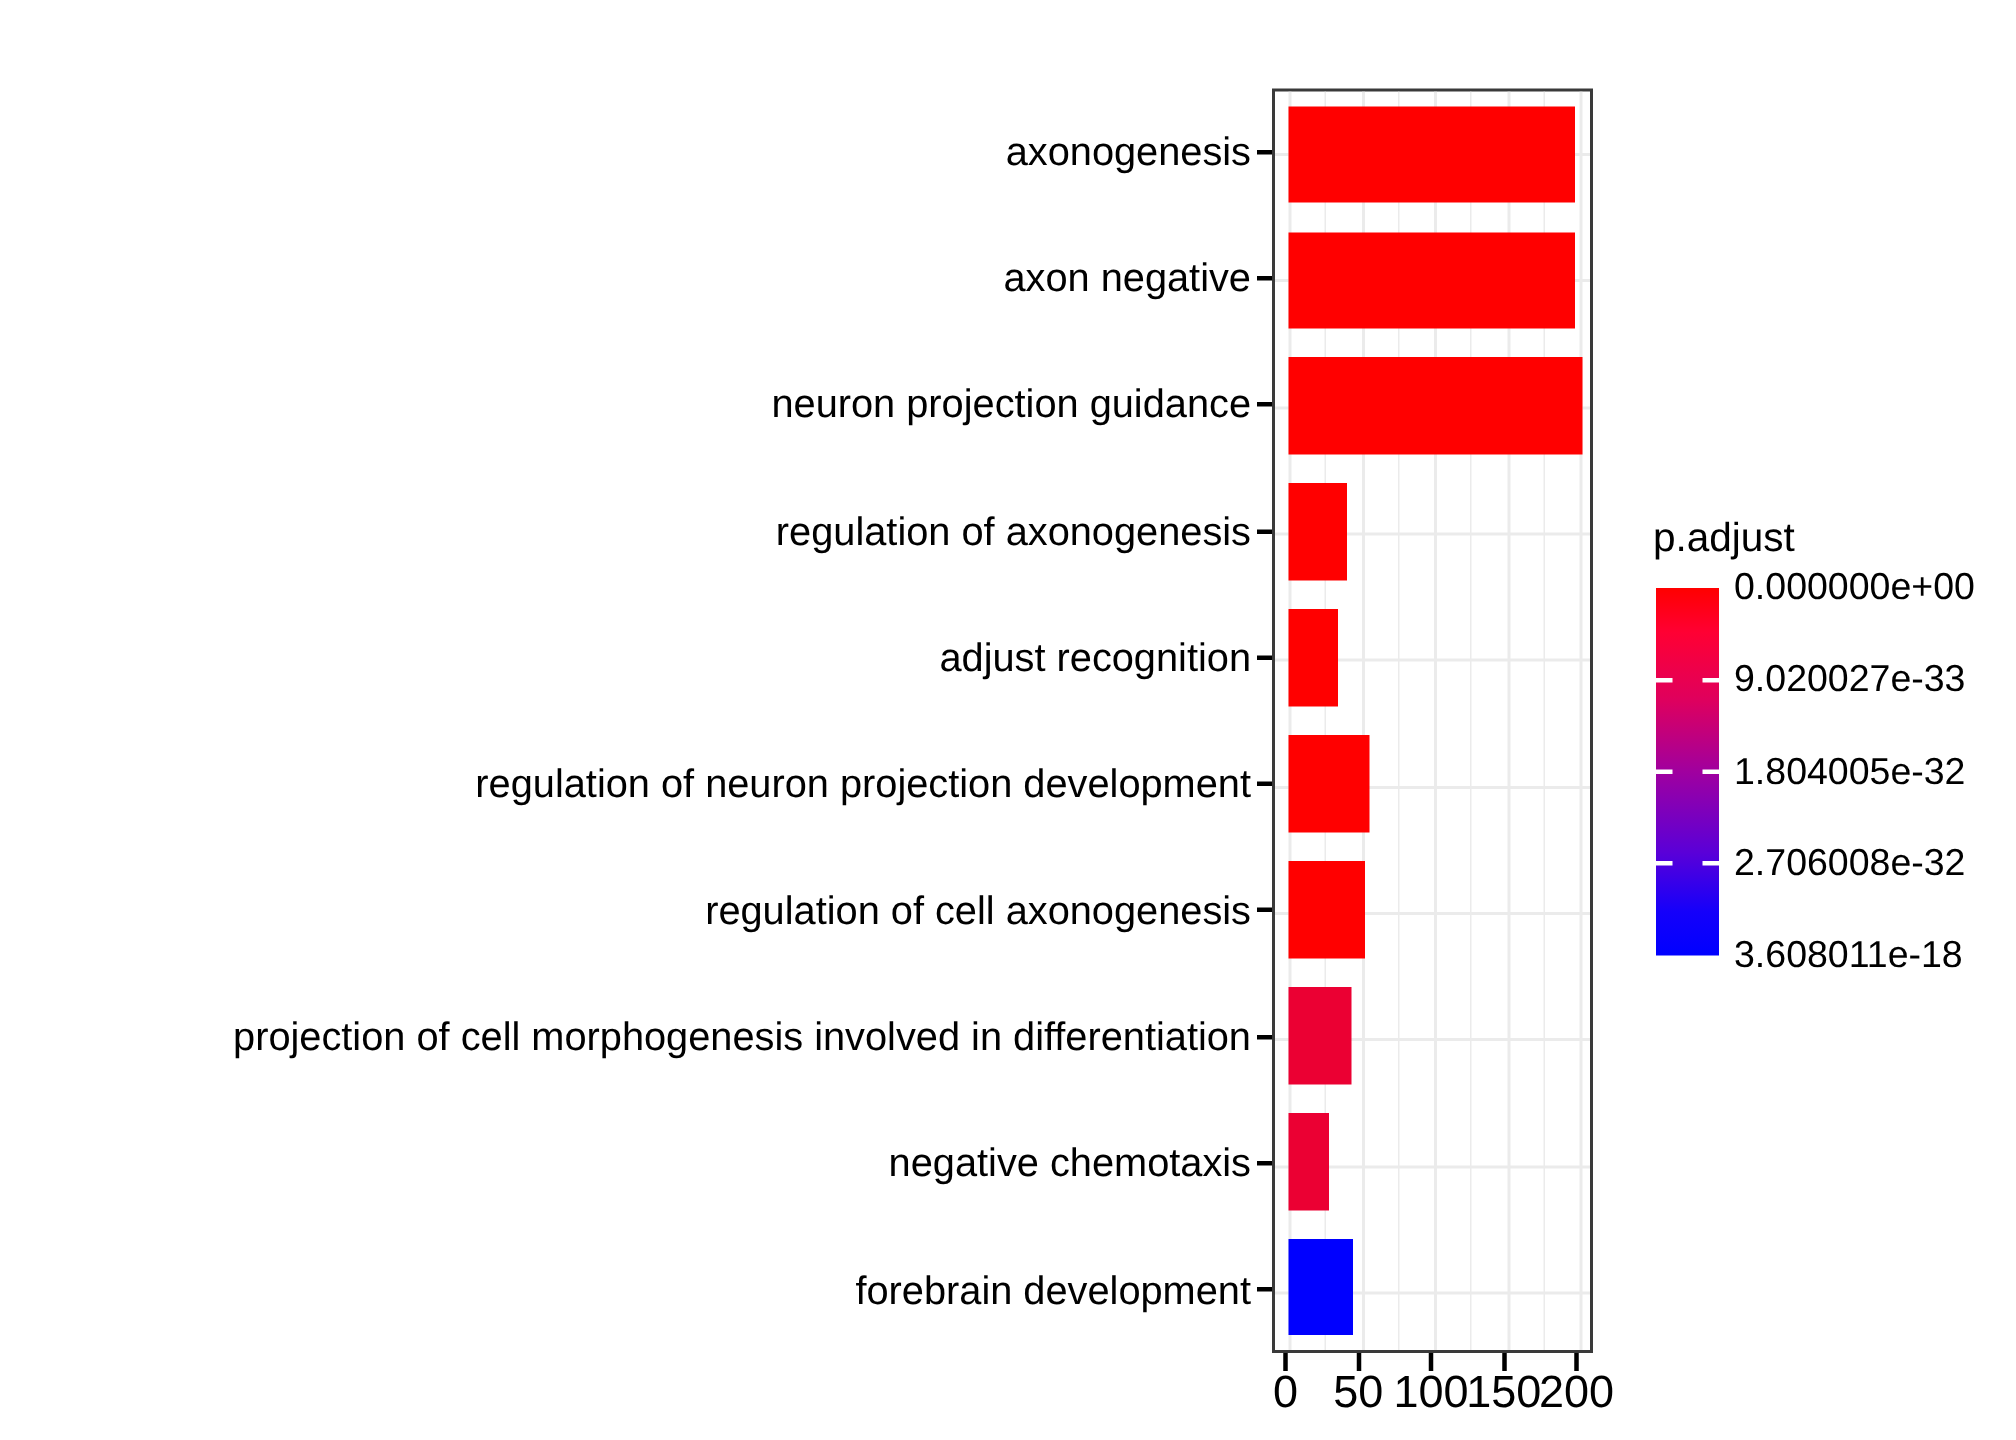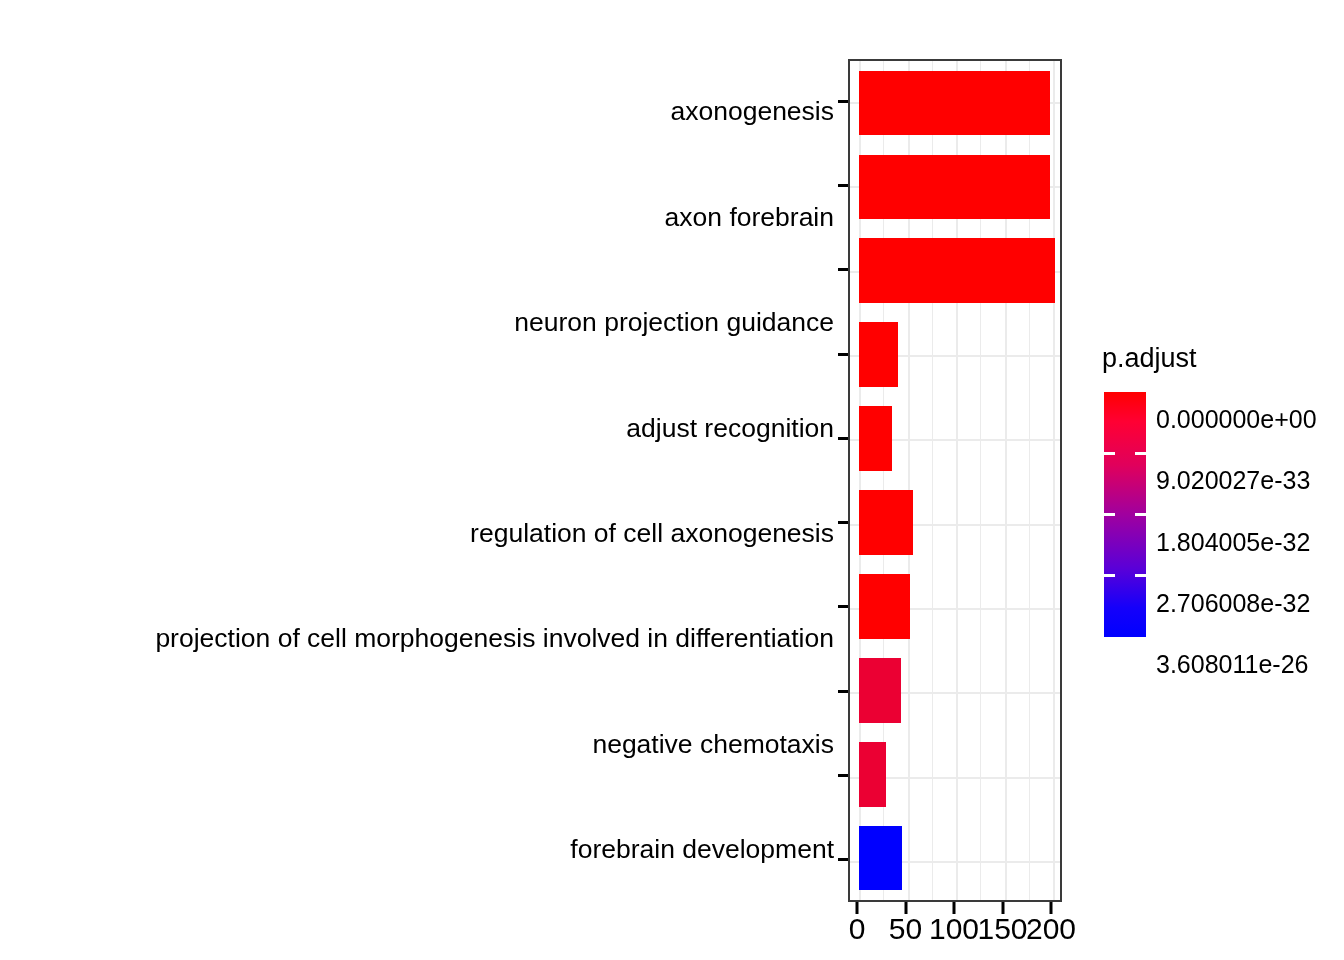--- a/index.html
+++ b/index.html
@@ -130,40 +130,45 @@
   .legend-dash i{
     position:absolute;top:0;height:3px;width:11px;background:#ffffff;
   }
   .legend-dash i.l{left:0;}
   .legend-dash i.r{right:0;}
   .legend-key{
     position:absolute;left:56px;
     font-size:25px;color:#000000;line-height:1;
     white-space:nowrap;
     transform:translateY(-50%);
-    margin-top:27px;
   }
 </style>
 </head>
 <body>
 
 <div id="figure">
 
   <div id="ylabels">
     <div class="ycat">
         <span>axonogenesis</span>
       </div>
     <div class="ycat">
-        <span>axon forebrain</span>
+        <span>axon negative</span>
       </div>
     <div class="ycat">
         <span>neuron projection guidance</span>
       </div>
     <div class="ycat">
+        <span>regulation of axonogenesis</span>
+      </div>
+    <div class="ycat">
         <span>adjust recognition</span>
+      </div>
+    <div class="ycat">
+        <span>regulation of neuron projection development</span>
       </div>
     <div class="ycat">
         <span>regulation of cell axonogenesis</span>
       </div>
     <div class="ycat">
         <span>projection of cell morphogenesis involved in differentiation</span>
       </div>
     <div class="ycat">
         <span>negative chemotaxis</span>
       </div>
@@ -289,17 +294,17 @@
         <div class="legend-dash" style="top: 121px;">
           <i class="l"></i>
           <i class="r"></i>
         </div>
         <div class="legend-key" style="top: 122.5px;">1.804005e-32</div>
         <div class="legend-dash" style="top: 182.25px;">
           <i class="l"></i>
           <i class="r"></i>
         </div>
         <div class="legend-key" style="top: 183.75px;">2.706008e-32</div>
-        <div class="legend-key" style="top: 245px;">3.608011e-26</div>
+        <div class="legend-key" style="top: 245px;">3.608011e-18</div>
       </div>
   </div>
 
 </div>
 
 </body></html>

